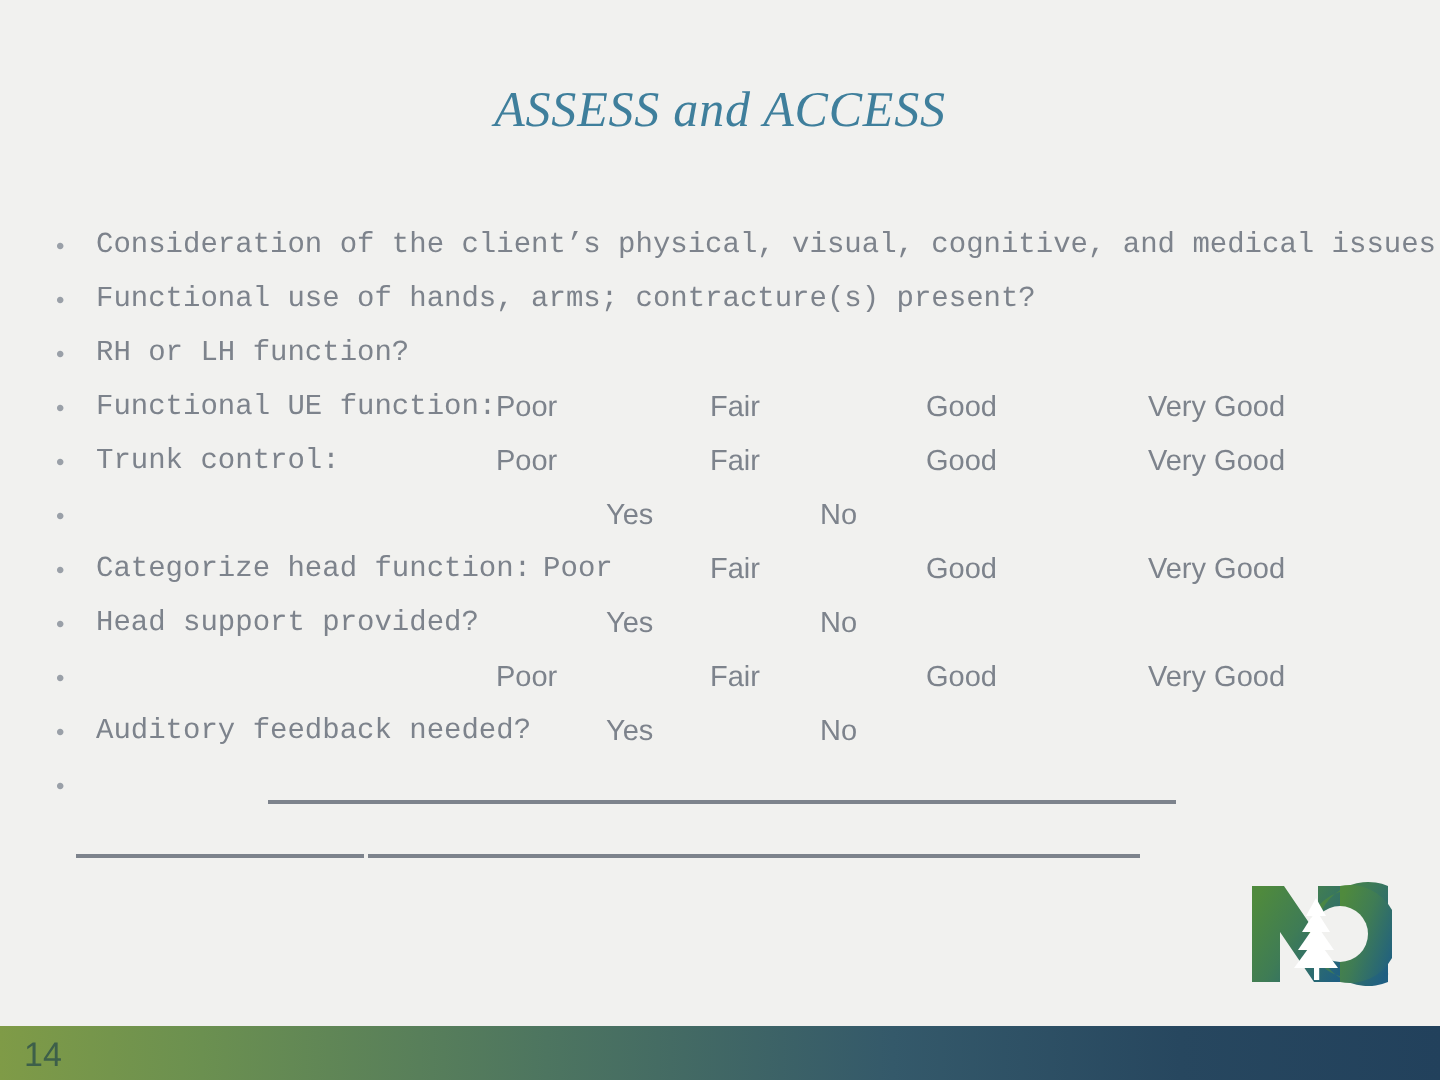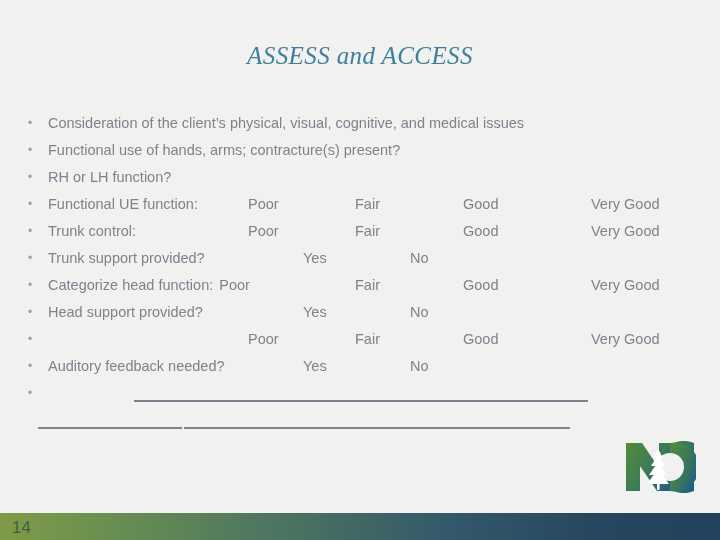--- a/index.html
+++ b/index.html
@@ -57,30 +57,31 @@
     width: 12px;
     font-size: 12px;
     line-height: 27px;
     color: #9aa0a8;
     text-align: left;
   }
   .bullet-label {
     position: absolute;
     left: 24px;
     top: 0;
+    font-family: Liberation Mono, monospace;
   }
   
   .opt {
     position: absolute;
     top: 0;
   }
   .opt-c1 { left: 224px; }
   .opt-c2 { left: 331px; }
   .opt-c3 { left: 439px; }
-  .opt-c4 { left: 567px; text-align: center; }
+  .opt-c4 { left: 550px; text-align: center; }
   
   .opt-inline { position: static; margin-left: 6px; }
   .yn-c1 { left: 279px; }
   .yn-c2 { left: 386px; }
 
   
   .comments-row {
     position: relative;
     height: 27px;
     line-height: 27px;
@@ -161,21 +162,20 @@
       <span class="bullet-mark">•</span>
       <span class="bullet-label">Trunk control:</span>
       <span class="opt opt-c1">Poor</span>
       <span class="opt opt-c2">Fair</span>
       <span class="opt opt-c3">Good</span>
       <span class="opt opt-c4">Very Good</span>
     </div>
 
     <div class="bullet-row">
       <span class="bullet-mark">•</span>
-      <span class="bullet-label">Trunk support provided?</span>
       <span class="opt yn-c1">Yes</span>
       <span class="opt yn-c2">No</span>
     </div>
 
     <div class="bullet-row">
       <span class="bullet-mark">•</span>
       <span class="bullet-label"><span>Categorize head function:</span><span class="opt-inline">Poor</span></span>
       <span class="opt opt-c2">Fair</span>
       <span class="opt opt-c3">Good</span>
       <span class="opt opt-c4">Very Good</span>

